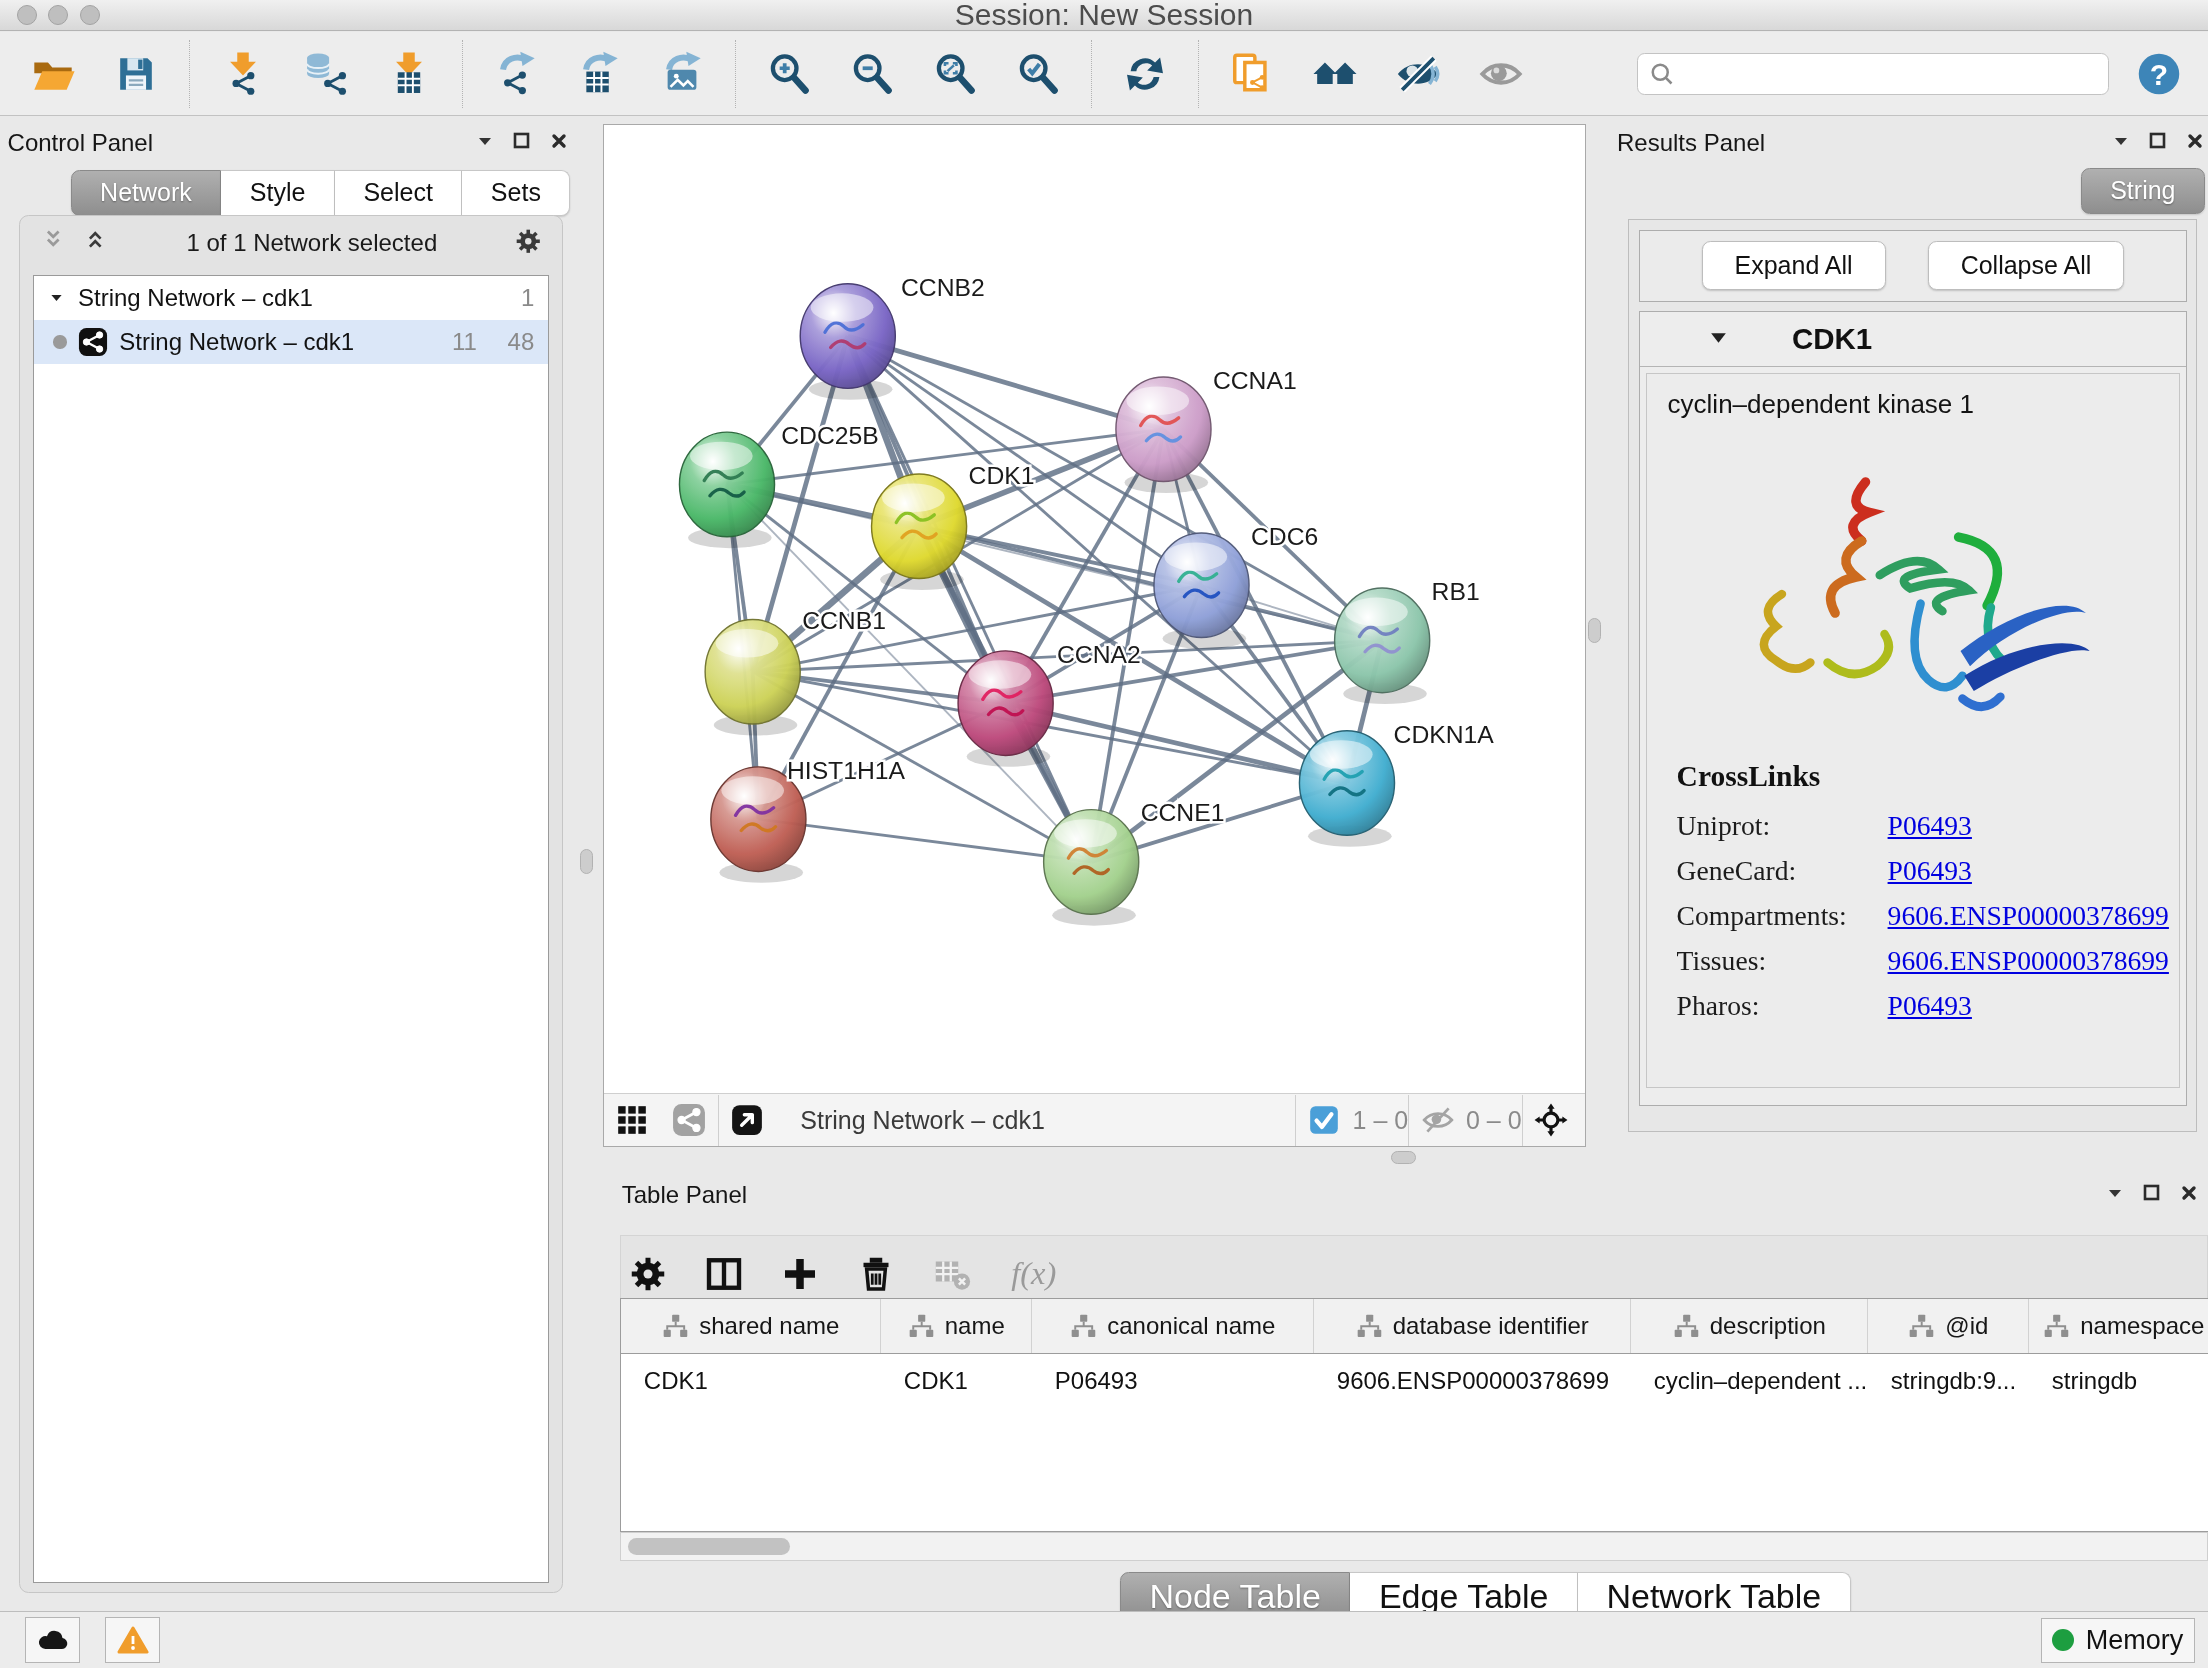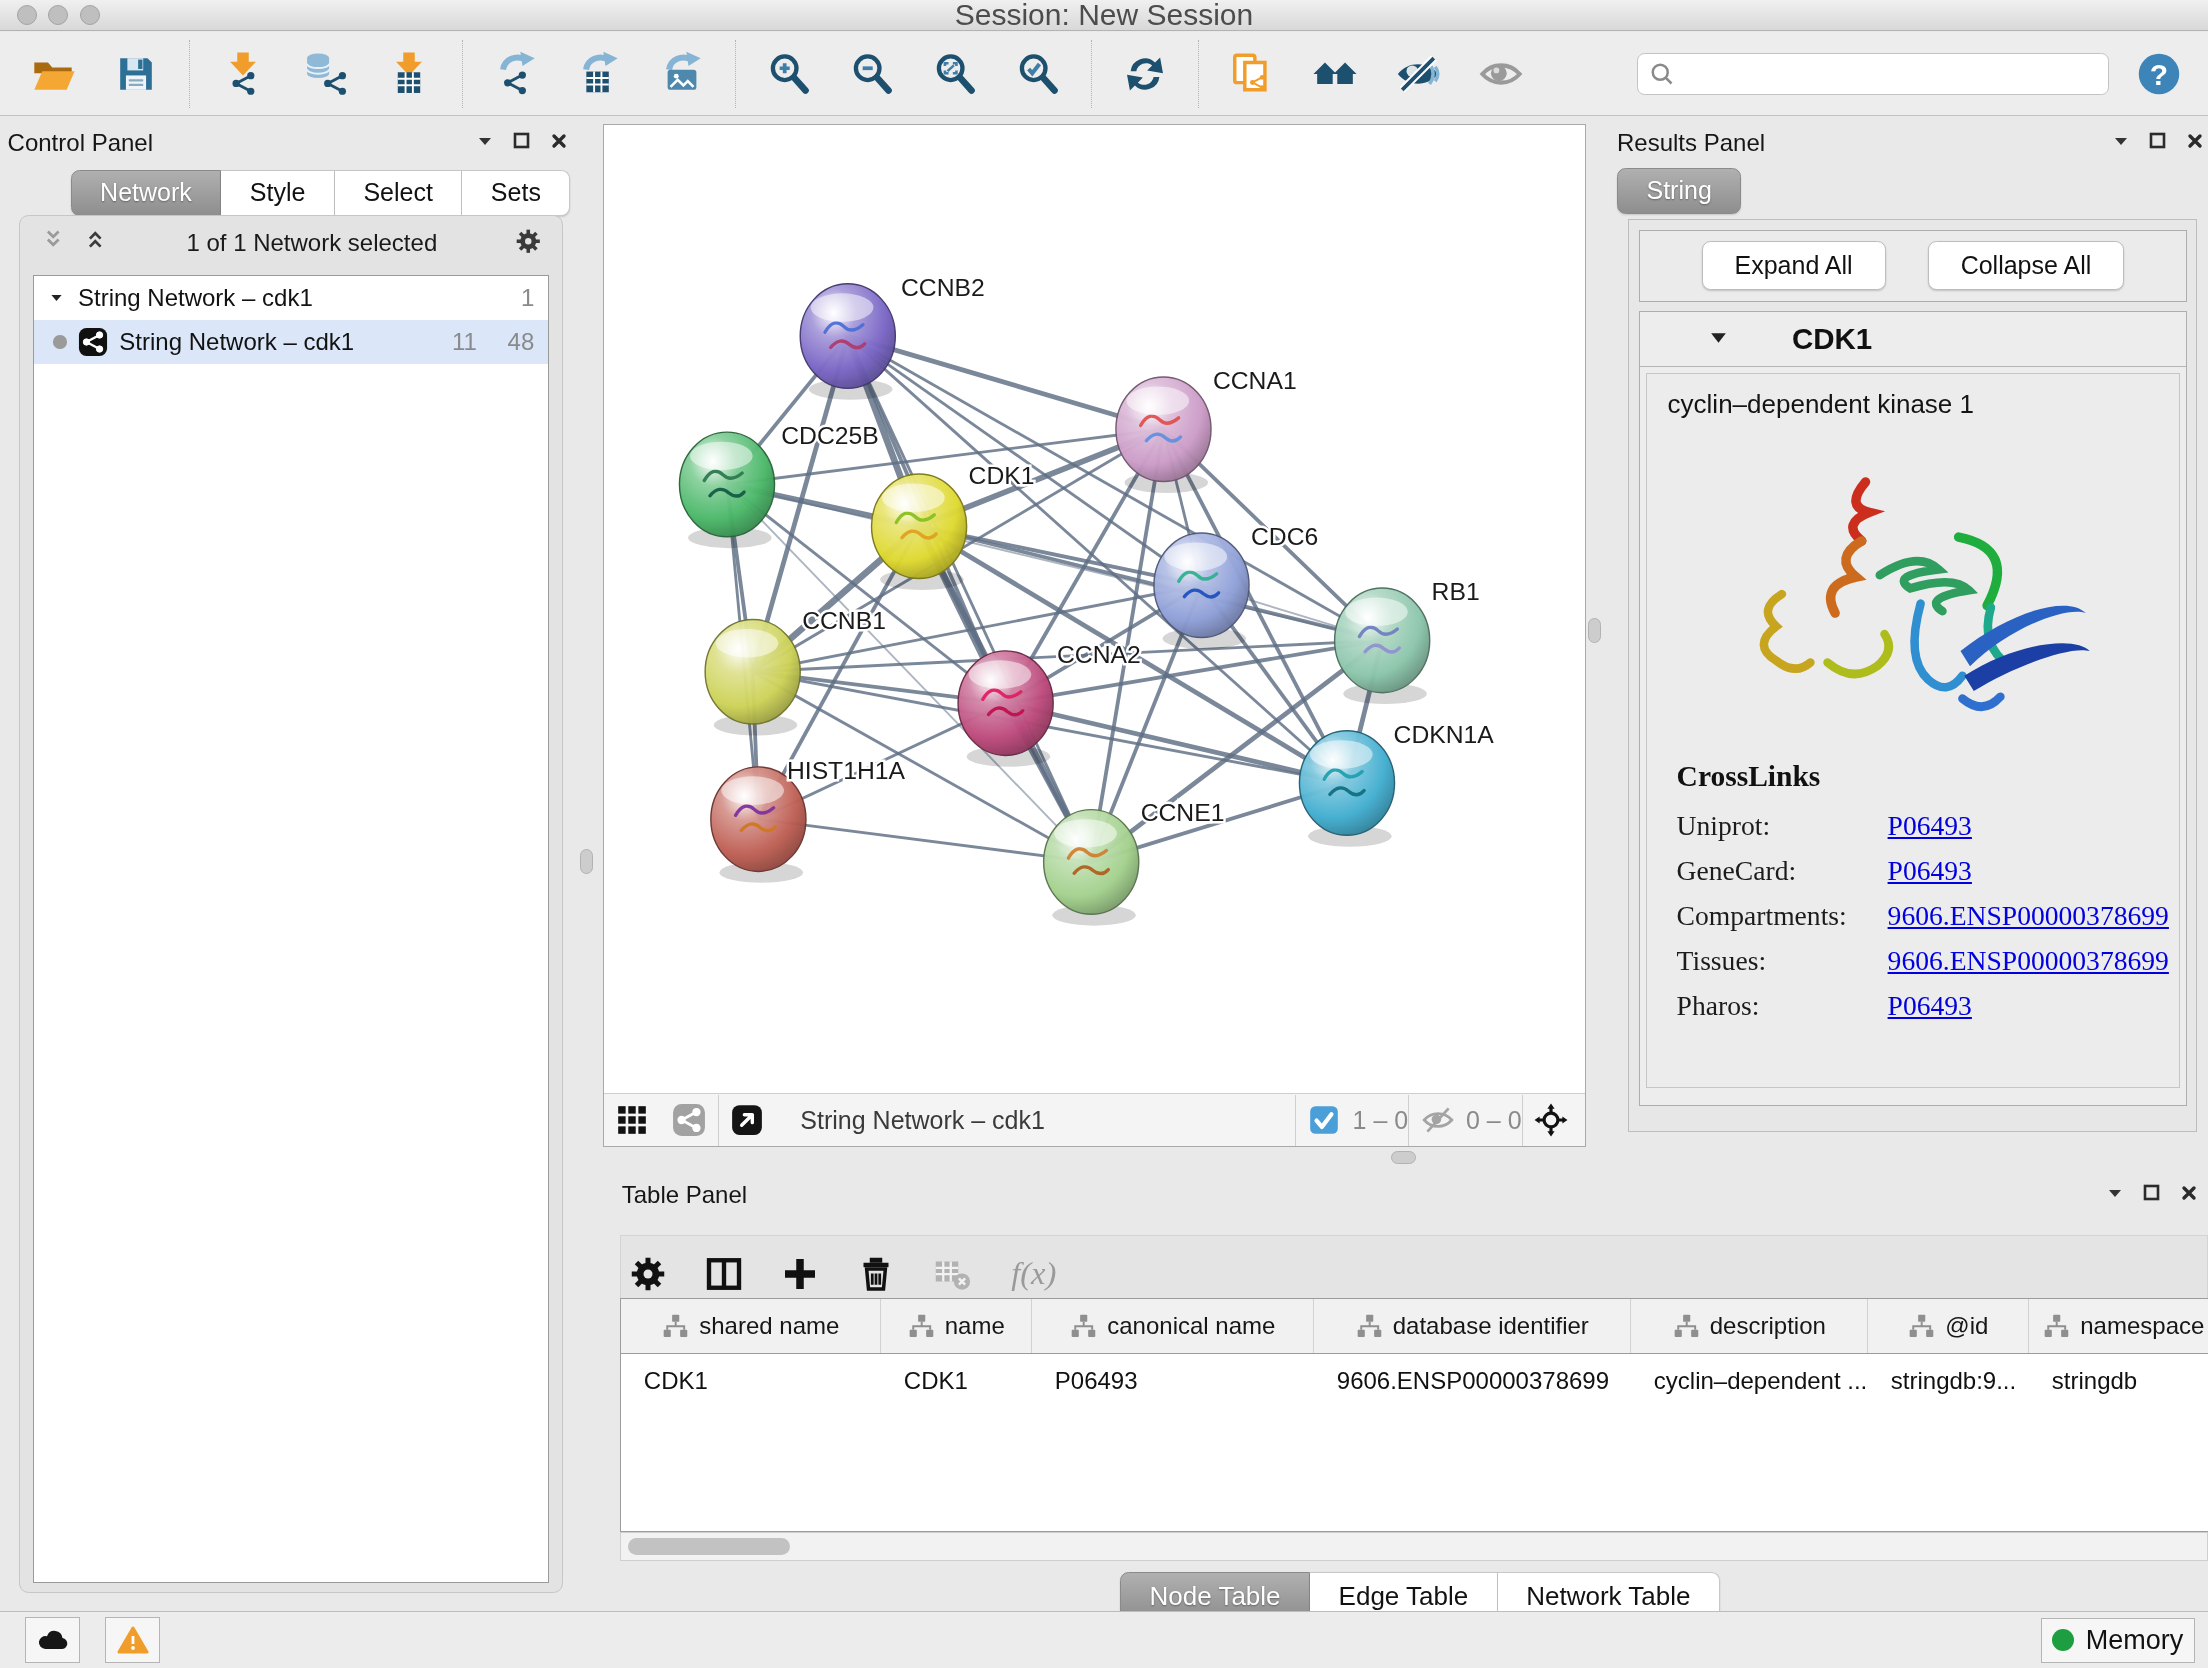--- a/index.html
+++ b/index.html
@@ -69,21 +69,21 @@
     border-top:1px solid #cfcfcf;display:flex;align-items:center;font-size:25px;color:#3a3a3a;}
   .canvas-bar svg{width:34px;height:34px;}
   .cb-item{margin:0 11.4px;display:flex;align-items:center;gap:9.5px;}
   .cb-sep{border-left:1px solid #cfcfcf;height:51px;}
   .cb-title{margin:0 25px;flex:1;}
   .cb-count{color:#8a8a8a;}
   .grip{position:absolute;background:#cdcdcd;border:1px solid #b2b2b2;border-radius:7.6px;}
 
   
   .results-panel{position:absolute;left:1617px;top:124px;width:588px;height:1012px;}
-  .rp-tabs{display:flex;justify-content:flex-start;margin-top:5.7px;}
+  .rp-tabs{display:flex;justify-content:flex-end;margin-top:5.7px;}
   .rp-outer{position:absolute;left:11.4px;right:7.6px;top:95px;bottom:3.8px;background:#e7e7e7;
     border:1px solid #bdbdbd;}
   .rp-expandbox{margin:9.5px;border:1.9px solid #adadad;background:#ebebeb;height:72px;
     display:flex;align-items:center;justify-content:center;gap:42px;}
   .btn{background:#fff;border:1px solid #bdbdbd;border-radius:8.6px;font-size:25px;color:#111;
     padding:8.6px 32px;box-shadow:0 1px 1.9px rgba(0,0,0,.18);}
   .rp-entry{margin:0 9.5px;border:1.9px solid #adadad;background:#ededed;height:795px;overflow:hidden;}
   .rp-entry-header{display:flex;align-items:center;height:55px;border-bottom:1.9px solid #b4b4b4;
     padding:0 0 0 68px;gap:63px;}
   .rp-entry-header .name{font-size:29.5px;font-weight:bold;color:#111;}
@@ -107,21 +107,21 @@
   .th{display:flex;align-items:center;justify-content:center;gap:9.5px;font-size:24px;color:#161616;
     border-right:1px solid #d2d2d2;flex:0 0 auto;overflow:hidden;white-space:nowrap;}
   .th svg{width:28.5px;height:28.5px;flex:0 0 auto;}
   .trow{display:flex;height:53px;}
   .td{display:flex;align-items:center;font-size:24px;color:#111;padding-left:23px;flex:0 0 auto;
     overflow:hidden;white-space:nowrap;}
   .hscroll{position:absolute;left:3.8px;right:0;top:356px;height:28.5px;background:#f2f2f2;
     border:1px solid #cfcfcf;}
   .hthumb{position:absolute;left:7.6px;top:4.8px;width:162px;height:17px;background:#c2c2c2;border-radius:8.6px;}
   .tp-tabs{position:absolute;left:504px;top:396px;}
-  .tp-tabs .tab{height:48px;font-size:26px;}
+  .tp-tabs .tab{height:48px;font-size:34px;}
 
   
   .statusbar{position:absolute;left:0;top:1611px;width:100%;height:57px;background:#ececec;
     border-top:1.9px solid #bdbdbd;display:flex;align-items:center;}
   .sb-box{width:55px;height:46px;border:1.9px solid #b5b5b5;background:#f6f6f6;display:flex;
     align-items:center;justify-content:center;margin-left:25px;}
   .sb-box svg{width:32px;height:32px;}
   .memory-btn{margin-left:auto;margin-right:13.3px;width:154px;height:45px;border:1.9px solid #b5b5b5;
     background:#f6f6f6;display:flex;align-items:center;justify-content:center;gap:11.4px;
     font-size:27px;color:#111;}

